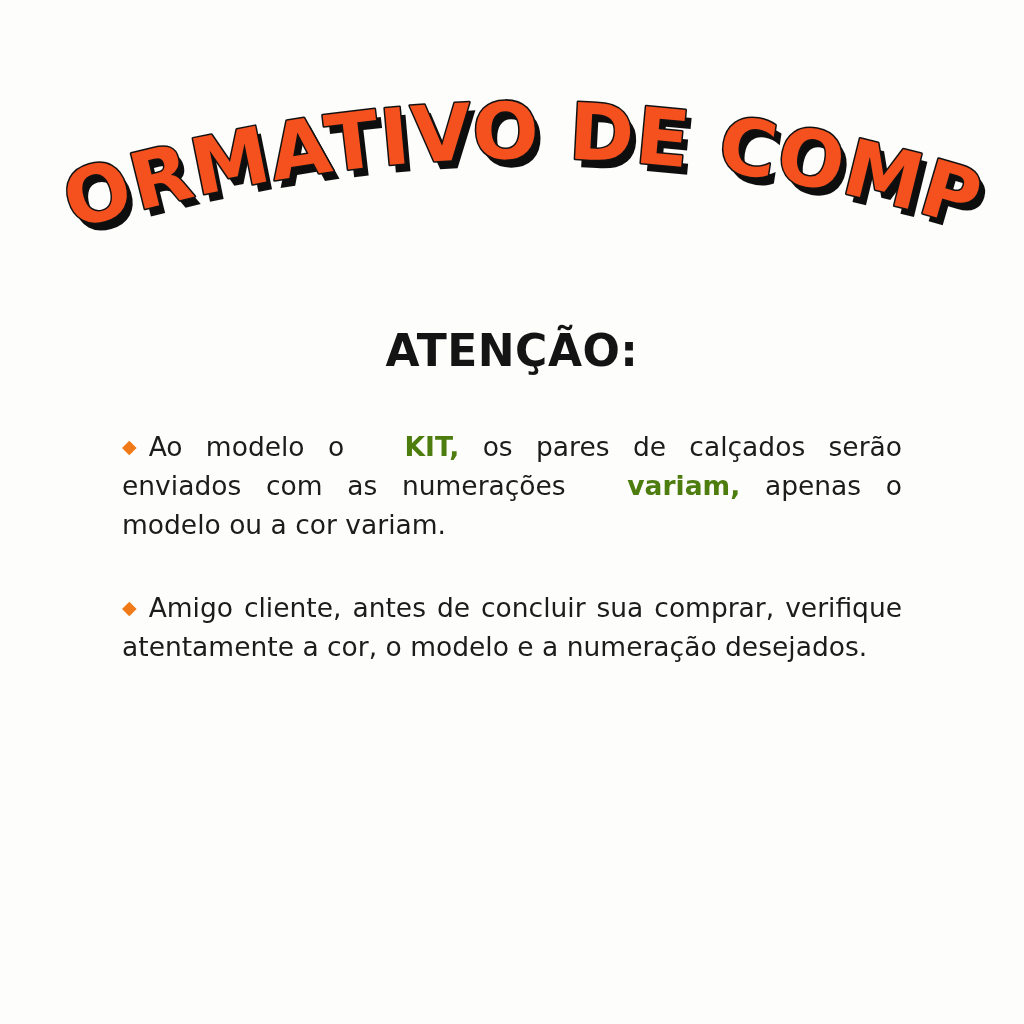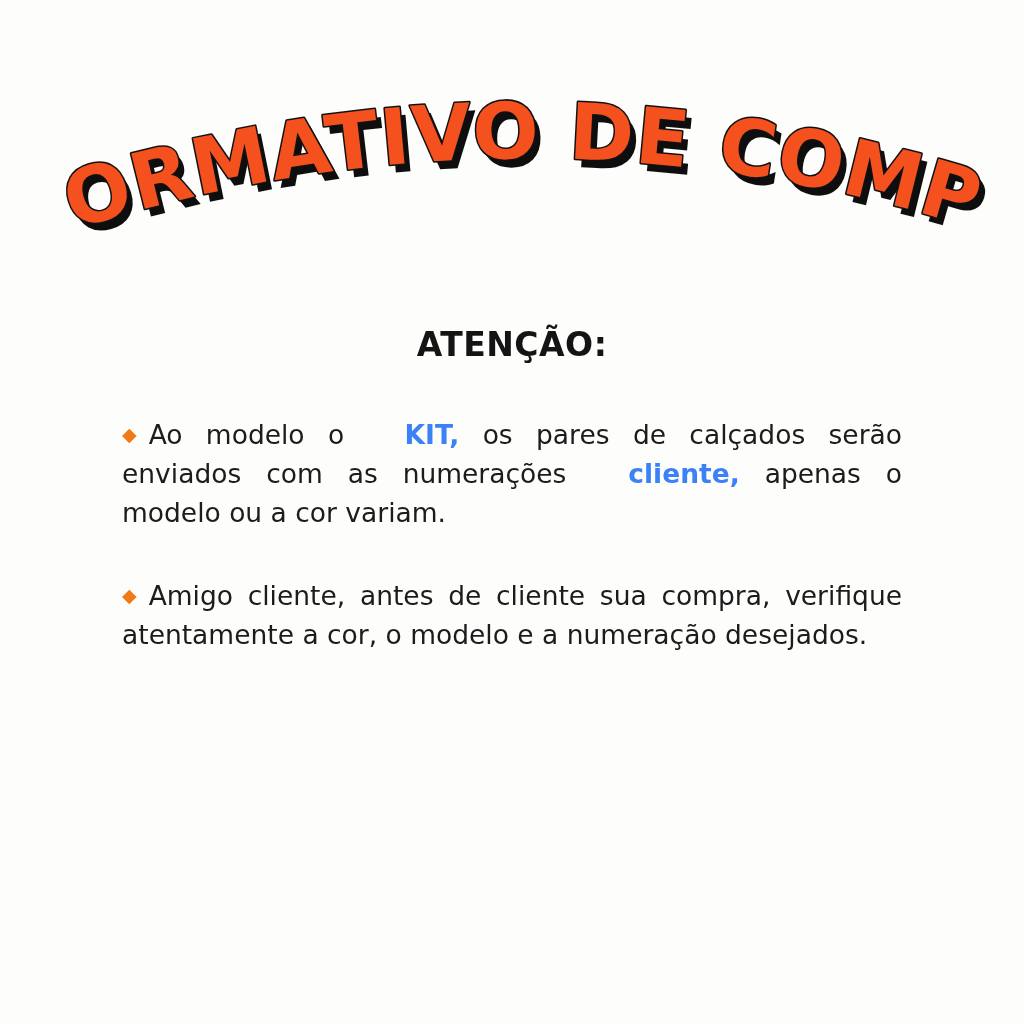--- a/index.html
+++ b/index.html
@@ -58,21 +58,21 @@
   .content {
     position: absolute;
     left: 122px;
     top: 325px;
     width: 780px;
   }
 
   .attention {
     text-align: center;
     font-family: "DejaVu Sans", "Liberation Sans", sans-serif;
-    font-size: 33px;
+    font-size: 44px;
     font-weight: 700;
     letter-spacing: 0.5px;
     color: #141414;
     margin: 0 0 52px 0;
   }
 
   .note {
     font-family: "DejaVu Sans", "Liberation Sans", sans-serif;
     font-size: 26.5px;
     line-height: 1.47;
@@ -88,21 +88,21 @@
     color: #f07a17;
     font-size: 19px;
     line-height: 1;
     display: inline-block;
     transform: translateY(-3px);
     margin-right: 12px;
   }
 
   .note b, .note strong {
     font-weight: 700;
-    color: #3b82f6;
+    color: #4d7c0f;
     margin-left: 37px;
   }
 </style>
 </head>
 <body>
 
 <div class="page">
 
   <div class="headline-wrap">
     <svg class="headline-svg" viewBox="0 0 1024 190" xmlns="http://www.w3.org/2000/svg">
@@ -117,21 +117,21 @@
         <textPath href="#arcPath" startOffset="50%" text-anchor="middle" id="arc-main-textpath">INFORMATIVO DE COMPRA</textPath>
       </text>
     </svg>
   </div>
 
   <div class="content">
 
     <h2 class="attention">ATENÇÃO:</h2>
 
     <p class="note">
-      <span class="bullet">◆</span><span class="note-text"><span>Ao modelo o </span><b>KIT,</b><span> os pares de calçados serão enviados com as numerações </span><b>cliente,</b><span> apenas o modelo ou a cor variam.</span></span>
+      <span class="bullet">◆</span><span class="note-text"><span>Ao modelo o </span><b>KIT,</b><span> os pares de calçados serão enviados com as numerações </span><b>variam,</b><span> apenas o modelo ou a cor variam.</span></span>
     </p>
 
     <p class="note">
-      <span class="bullet">◆</span><span class="note-text"><span>Amigo cliente, antes de cliente sua compra, verifique atentamente a cor, o modelo e a numeração desejados.</span></span>
+      <span class="bullet">◆</span><span class="note-text"><span>Amigo cliente, antes de concluir sua comprar, verifique atentamente a cor, o modelo e a numeração desejados.</span></span>
     </p>
 
   </div>
 </div>
 
 </body></html>

